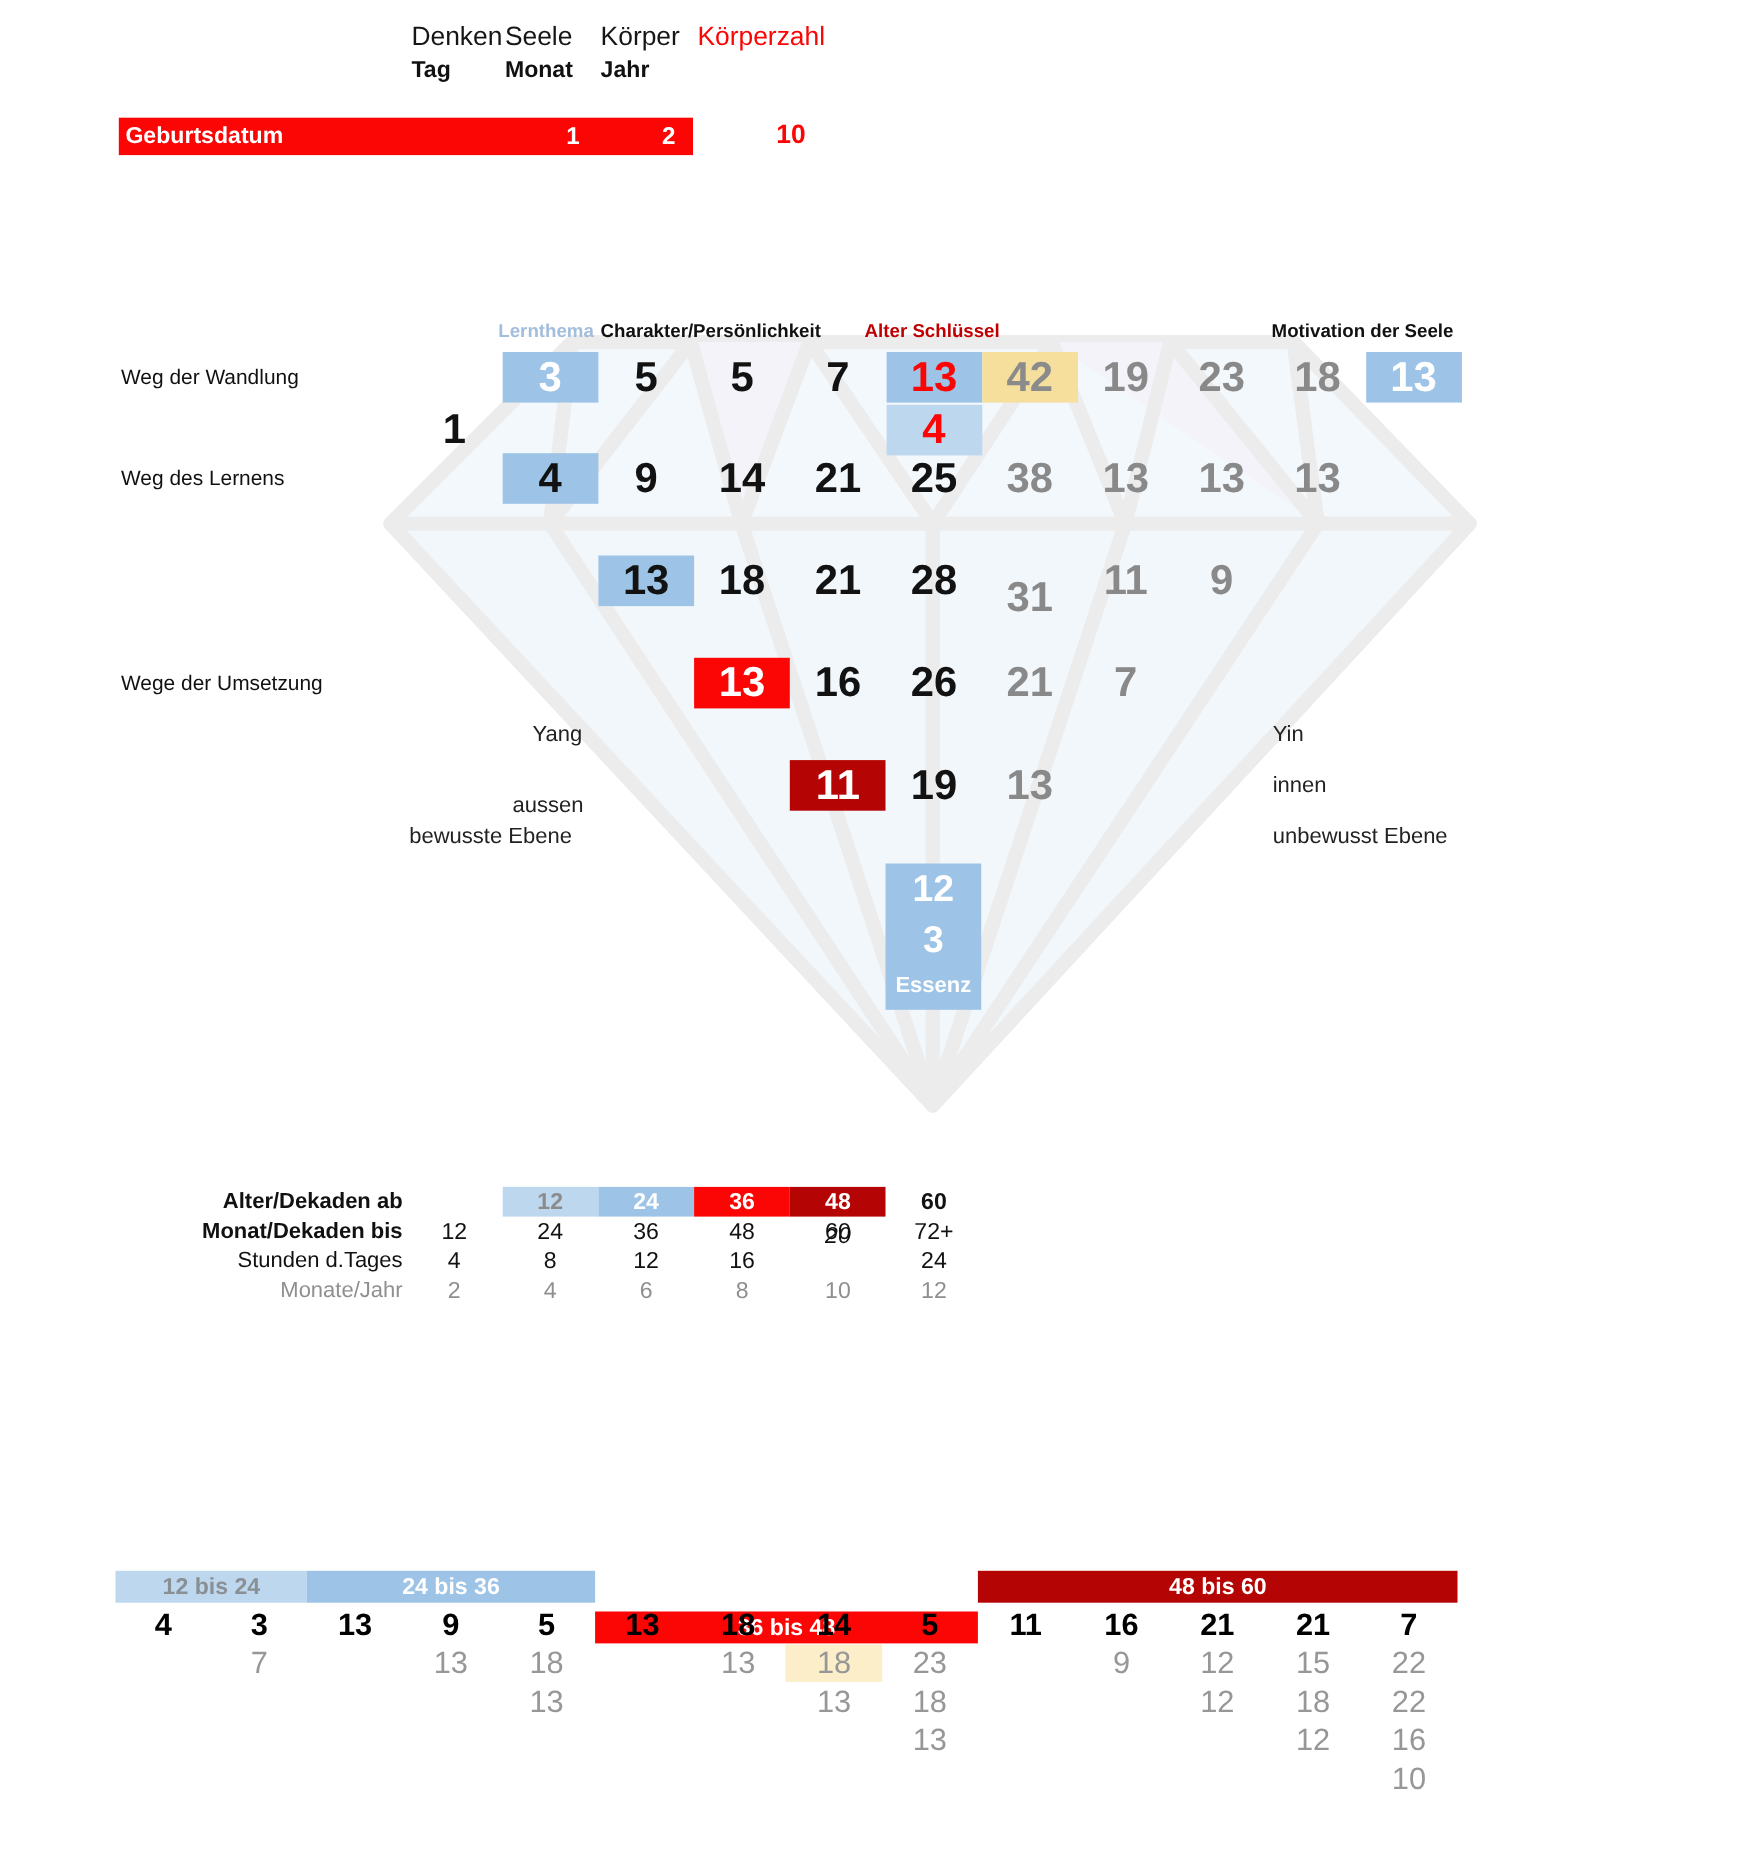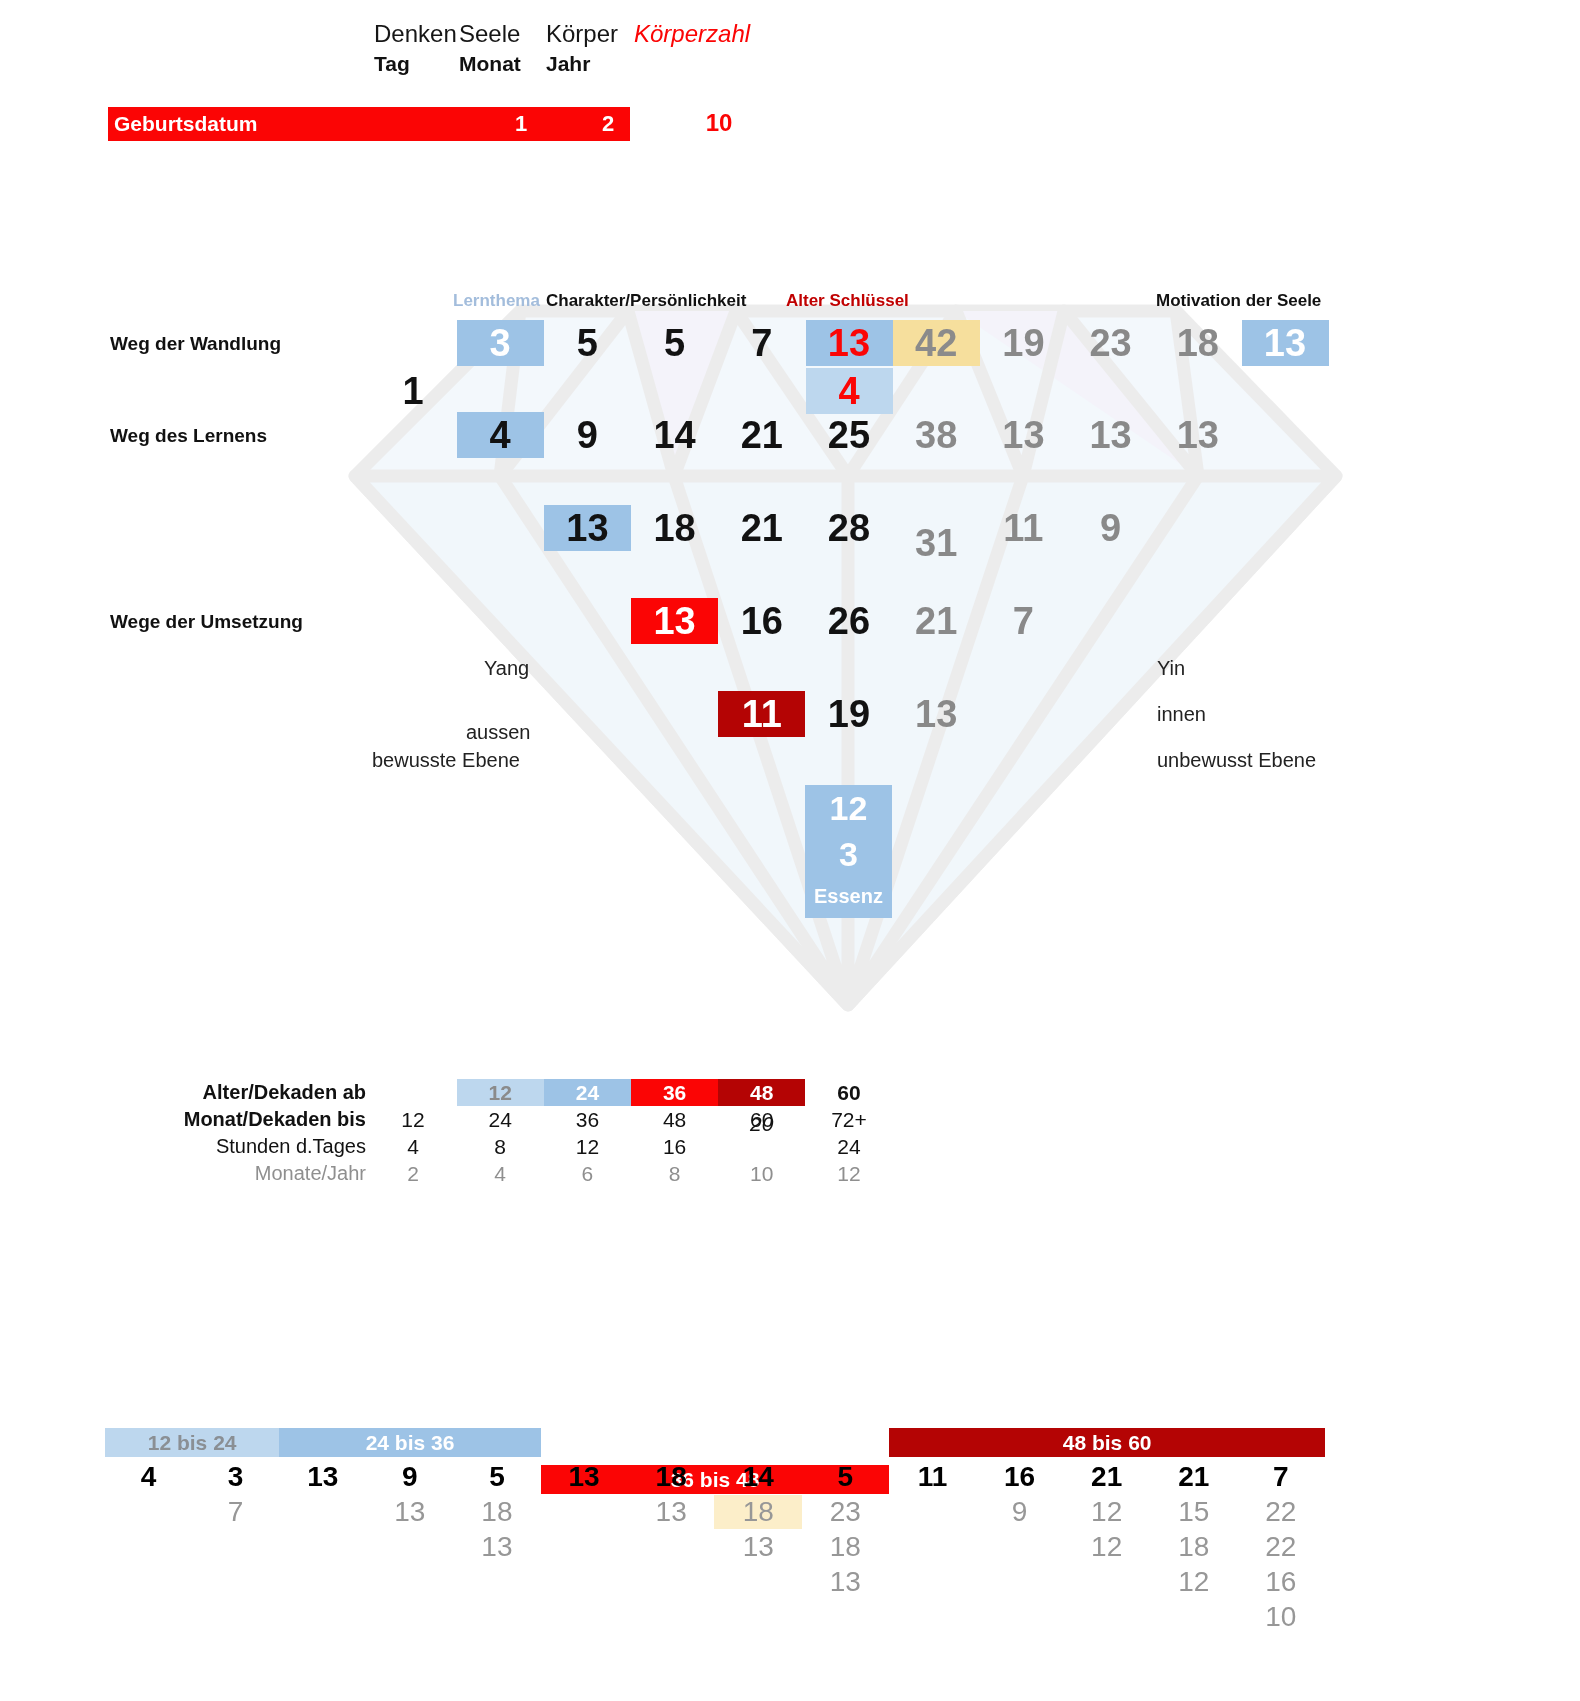--- a/index.html
+++ b/index.html
@@ -6,31 +6,31 @@
   #canvas{
     position:relative;width:1580px;height:1701px;background:#fff;overflow:hidden;
     font-family:"Liberation Sans", sans-serif;color:#111;
   }
   
   #gem{position:absolute;left:0;top:0;z-index:0;}
   #content{position:absolute;left:0;top:0;width:100%;height:100%;z-index:1;}
 
   
   .hlbl{position:absolute;font-size:24px;color:#161616;white-space:nowrap;}
-  .hlbl.red{color:var(--red);font-style:italic;}
+  .hlbl.red{color:var(--red);}
   .hlbl2{position:absolute;font-size:21px;font-weight:bold;color:#111;white-space:nowrap;}
   #gd-bar{position:absolute;left:108px;top:107px;width:522px;height:34px;background:var(--red);}
   #gd-label{position:absolute;left:6px;top:0;line-height:34px;font-size:21px;font-weight:bold;color:#fff;}
   .gd-val{position:absolute;top:0;width:90px;line-height:34px;text-align:center;font-size:22px;font-weight:bold;color:#fff;}
   #kz-val{position:absolute;left:689px;top:109px;width:60px;text-align:center;font-size:24px;font-weight:bold;color:var(--red);}
 
   
   .toplbl{position:absolute;font-size:17px;font-weight:bold;white-space:nowrap;}
   
-  .sidelbl-b{position:absolute;font-size:19px;font-weight:bold;white-space:nowrap;}
+  .sidelbl-b{position:absolute;font-size:19px;font-weight:normal;white-space:nowrap;}
   .sidelbl{position:absolute;font-size:20px;color:#222;white-space:nowrap;}
 
   
   .cell{position:absolute;width:87px;height:46px;display:flex;align-items:center;justify-content:center;
         font-size:38px;font-weight:bold;line-height:1;}
   .s-black{color:#121212;}
   .s-gray{color:#898989;}
   .s-box-blue-white{background:var(--light-blue);color:#fff;}
   .s-box-blue-black{background:var(--light-blue);color:#121212;}
   .s-box-blue-red{background:var(--light-blue);color:var(--red);}

